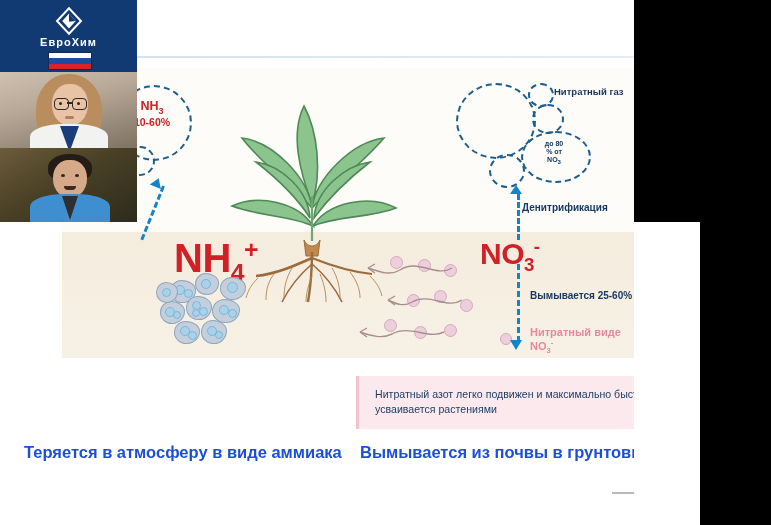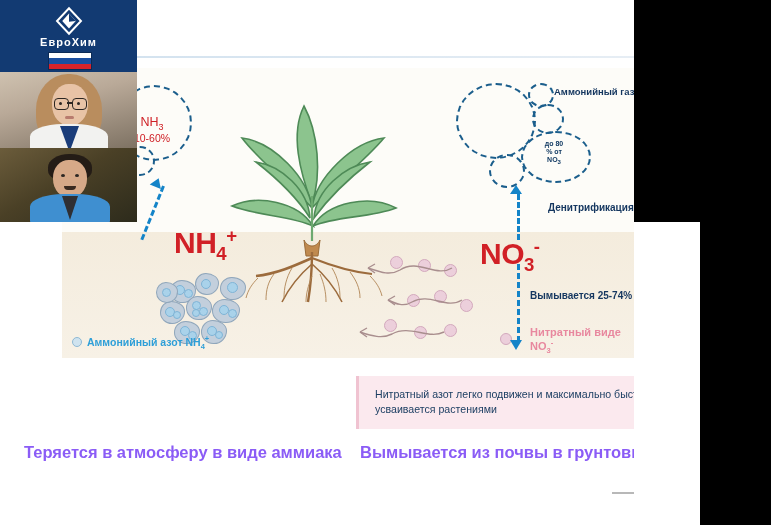--- a/index.html
+++ b/index.html
@@ -15,22 +15,22 @@
   .title-rule{position:absolute;left:13px;top:56px;width:690px;height:2px;
               background:linear-gradient(to right,#cfe0ee,#e9eff5);}
 
   
   #figure{position:absolute;left:62px;top:68px;width:608px;height:290px;
           background:#fdfcf8;overflow:hidden;}
   #soilband2{position:absolute;left:0;top:164px;width:608px;height:126px;
              background:linear-gradient(to bottom,#f4ecdd,#f7f1e6);}
 
   .dcircle{position:absolute;border-radius:50%;border:2.2px dashed #1b5e8c;}
-  .bub-label{position:absolute;color:#cf2026;font-weight:normal;text-align:center;
-             line-height:1.05;margin-top:16px;}
+  .bub-label{position:absolute;color:#cf2026;font-weight:bold;text-align:center;
+             line-height:1.05;}
   .tiny-in{position:absolute;color:#123a63;font-weight:bold;text-align:center;
            line-height:1.12;font-size:7px;}
 
   .plain{position:absolute;color:#14365f;font-weight:bold;}
 
   .bigion{position:absolute;color:#d12026;font-weight:bold;letter-spacing:-.5px;}
   .bigion sub{font-size:.62em;}
   .bigion sup{font-size:.62em;}
 
   .legend{position:absolute;font-weight:bold;}
@@ -48,21 +48,21 @@
 
   .nitrate{position:absolute;border-radius:50%;background:#eccfdb;border:1px solid #d3a9bd;}
 
   
   .infobox{position:absolute;padding:11px 14px 12px 16px;font-size:10.6px;
            line-height:1.42;color:#1d3f63;}
   #box-left{left:14px;top:369px;width:313px;background:#dceaf4;
             border-left:3px solid #9ec4dd;}
   #box-right{left:356px;top:376px;width:305px;background:#fbe9ee;
              border-left:3px solid #f0c3d1;}
-  .headline{position:absolute;font-size:16.5px;font-weight:bold;color:#8b5cf6;}
+  .headline{position:absolute;font-size:16.5px;font-weight:bold;color:#1d4ed8;}
   #head-left{left:24px;top:443px;}
   #head-right{left:360px;top:443px;}
 
   .footer-rule{position:absolute;left:612px;top:492px;width:92px;height:1.5px;background:#b8b8b8;}
   .pagenum{position:absolute;left:665px;top:499px;font-size:9px;color:#9a9a9a;}
 
   
   #rail{position:absolute;left:634px;top:0;width:137px;height:525px;background:#000;}
   #rail-white{position:absolute;left:634px;top:222px;width:66px;height:303px;background:#fff;}
   .tile{position:absolute;left:0;width:137px;overflow:hidden;}
@@ -138,21 +138,21 @@
         <path d="M62 198 C 56 206, 54 214, 54 224"></path>
         <path d="M120 192 C 126 202, 128 212, 128 222"></path>
         <path d="M138 196 C 144 204, 148 212, 148 222"></path>
         <path d="M100 200 C 96 210, 94 218, 94 226"></path>
         <path d="M108 198 C 112 208, 114 216, 114 226"></path>
         <path d="M46 202 C 40 208, 36 214, 34 222"></path>
         <path d="M158 200 C 164 206, 168 212, 170 220"></path>
       </g>
     </svg>
 
-    <div class="bigion" style="left:112px;top:157px;font-size:30px;">
+    <div class="bigion" style="left:112px;top:168px;font-size:40px;">
       <span>NH</span><sub>4</sub><sup>+</sup>
     </div>
 
     <div>
       <div class="agg" style="left:108px;top:212px;width:24px;height:21px;">
           <i style="left:4px;top:4px;width:8px;height:8px;"></i>
           <i style="left:13px;top:8px;width:7px;height:7px;"></i>
         </div>
       <div class="agg" style="left:133px;top:205px;width:22px;height:20px;">
           <i style="left:5px;top:5px;width:8px;height:8px;"></i>
@@ -190,25 +190,25 @@
     <div class="dcircle" style="left:466px;top:15px;width:22px;height:20px;"></div>
     <div class="dcircle" style="left:470px;top:36px;width:28px;height:26px;"></div>
     <div class="dcircle" style="left:459px;top:63px;width:66px;height:48px;border-radius:50%;"></div>
     <div class="tiny-in" style="left:459px;top:72px;width:66px;">
       <span>до 80</span><br>
       <span>% от</span><br>
       <span>NO</span><sub style="font-size:6px">3</sub>
     </div>
     <div class="dcircle" style="left:427px;top:86px;width:32px;height:30px;"></div>
 
-    <div class="plain" style="left:492px;top:18px;font-size:9.5px;">Аммонийный газ</div>
+    <div class="plain" style="left:492px;top:18px;font-size:9.5px;">Нитратный газ</div>
 
     <div class="dash-v" style="left:455px;top:126px;height:46px;"></div>
     <div class="arrowhead-up" style="left:448px;top:117px;"></div>
-    <div class="plain" style="left:486px;top:134px;font-size:10px;">Денитрификация</div>
+    <div class="plain" style="left:460px;top:134px;font-size:10px;">Денитрификация</div>
 
     <div class="bigion" style="left:418px;top:168px;font-size:30px;">
       <span>NO</span><sub>3</sub><sup>-</sup>
     </div>
 
     <div>
       <div class="nitrate" style="left:328px;top:188px;width:11px;height:11px;"></div>
       <div class="nitrate" style="left:356px;top:191px;width:11px;height:11px;"></div>
       <div class="nitrate" style="left:382px;top:196px;width:11px;height:11px;"></div>
       <div class="nitrate" style="left:345px;top:226px;width:11px;height:11px;"></div>
@@ -225,25 +225,22 @@
         <path d="M16 20 l7 -4 M16 20 l7 5"></path>
         <path d="M110 52 C 94 62, 78 44, 60 54 C 52 59, 44 56, 36 52"></path>
         <path d="M36 52 l7 -4 M36 52 l7 5"></path>
         <path d="M92 84 C 76 92, 58 76, 40 86 C 30 91, 20 88, 8 84"></path>
         <path d="M8 84 l7 -4 M8 84 l7 5"></path>
       </g>
     </svg>
 
     <div class="dash-v" style="left:455px;top:196px;height:78px;"></div>
     <div class="arrowhead-down" style="left:448px;top:272px;"></div>
-    <div class="plain" style="left:468px;top:222px;font-size:10px;">Вымывается 25-74%</div>
-
-    <div class="legend" style="left:10px;top:266px;font-size:10.5px;color:#2e9fd8;">
-      <span style="display:inline-block;width:8px;height:8px;border-radius:50%;background:#cfe3ef;border:1.2px solid #8fb9d4;vertical-align:-1px;margin-right:5px;"></span><span>Аммонийный азот NH</span><sub style="font-size:7.5px">4</sub><sup style="font-size:7.5px">+</sup>
-    </div>
+    <div class="plain" style="left:468px;top:222px;font-size:10px;">Вымывается 25-60%</div>
+
     <div class="legend" style="left:468px;top:258px;font-size:11px;color:#e8889f;line-height:1.18;">
       <span>Нитратный виде</span><br>
       <span>NO</span><sub style="font-size:7.5px">3</sub><sup style="font-size:7.5px">-</sup>
     </div>
   </div>
 
   <div class="infobox" id="box-right">
     <span>Нитратный азот легко подвижен и максимально быстро усваивается растениями</span>
   </div>
 

